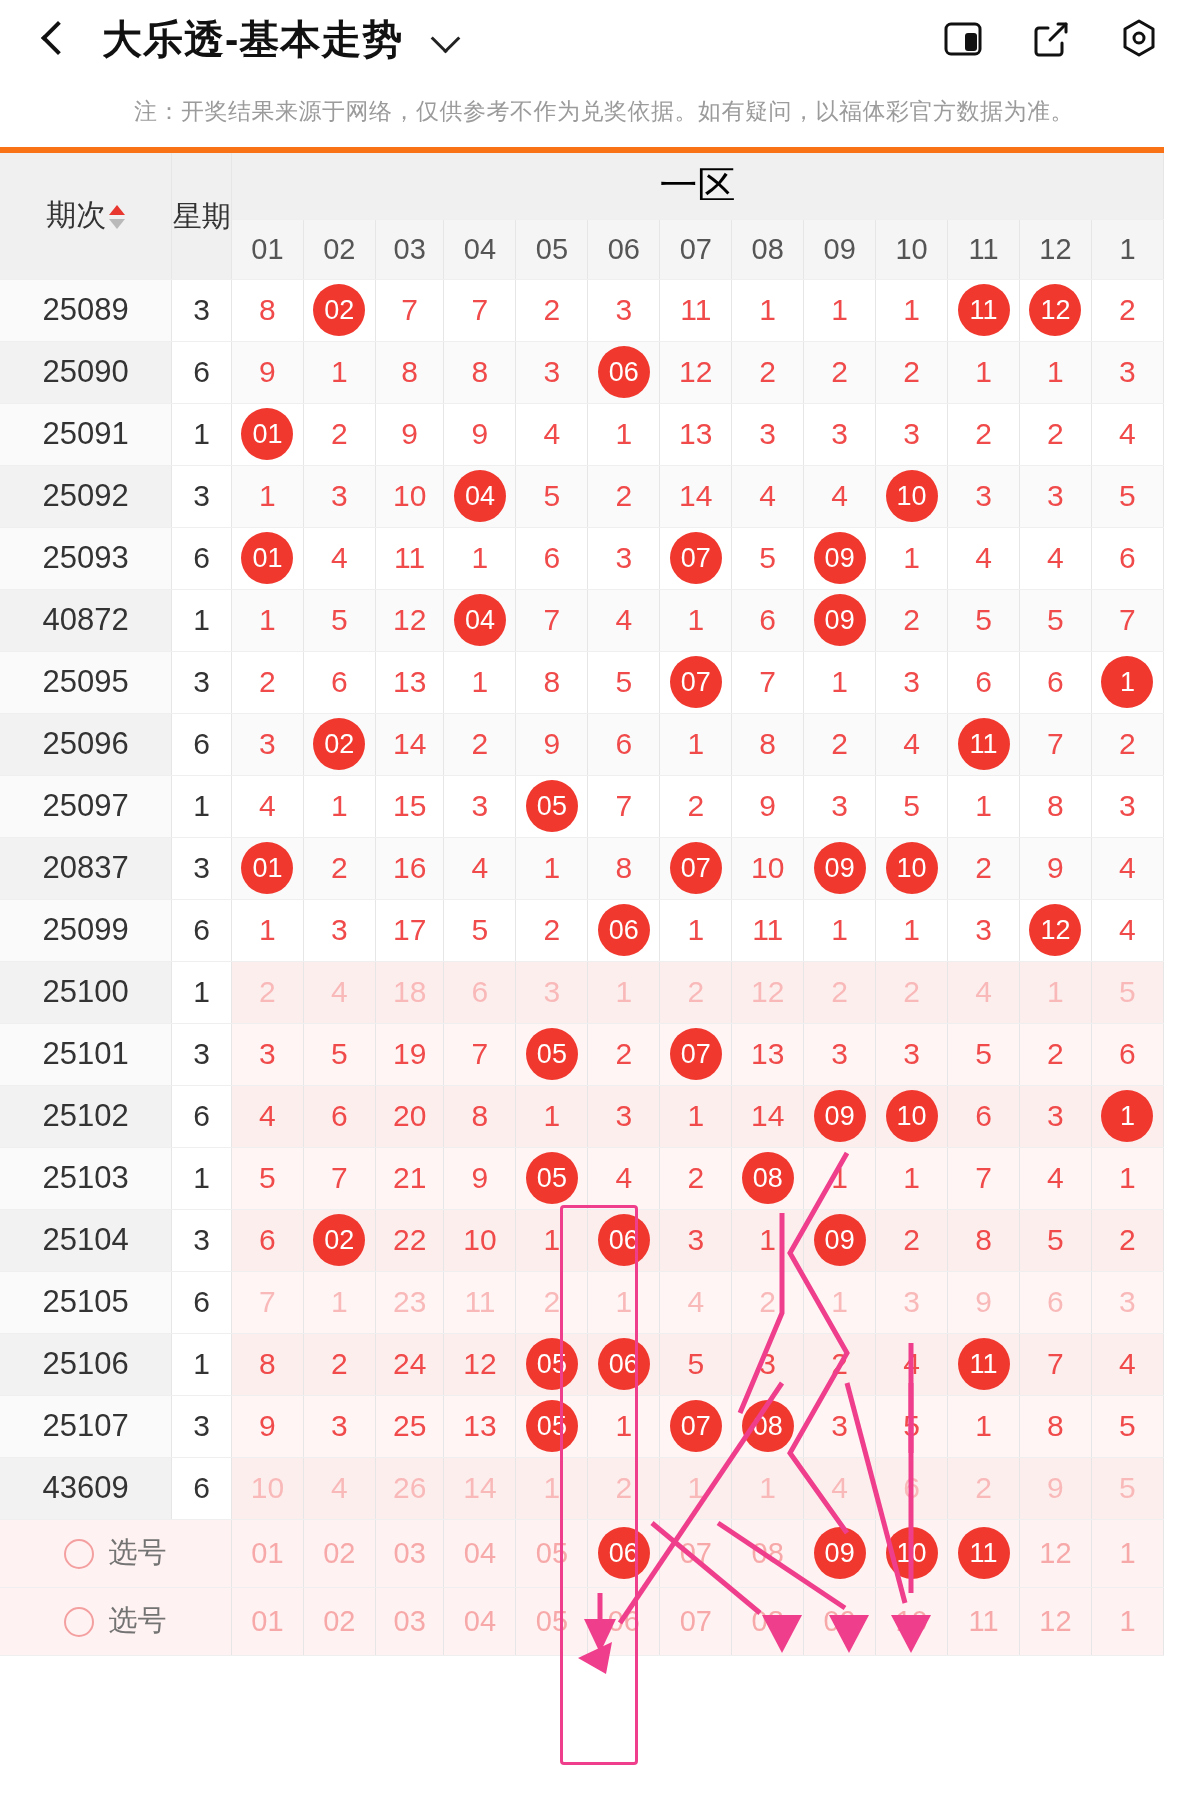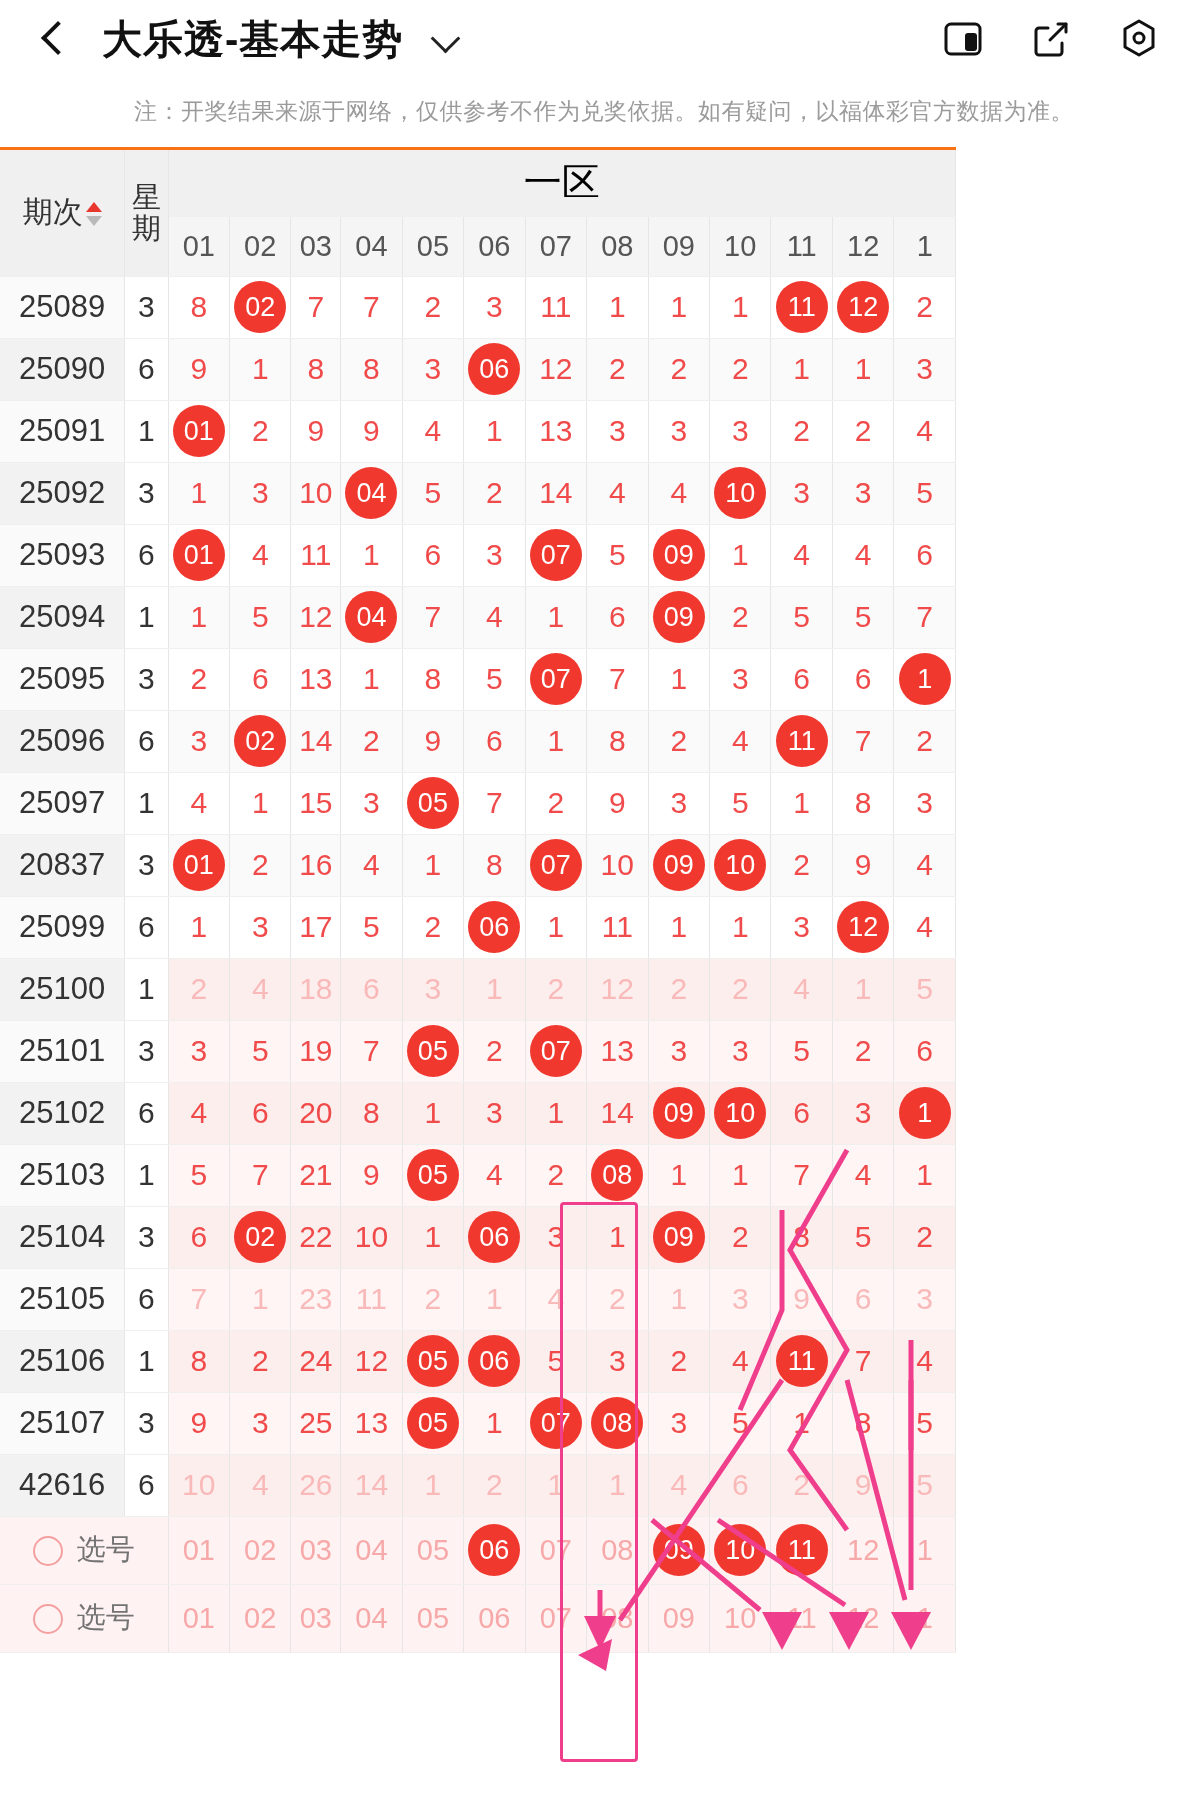--- a/index.html
+++ b/index.html
@@ -71,24 +71,24 @@
     font-size: 23px;
     color: #9b9b9b;
     text-align: center;
     padding: 18px 0 20px 8px;
     letter-spacing: 0.5px;
   }
 
   
   .table-wrap {
     position: relative;
-    width: 956px;
+    width: 1164px;
     height: 1640px;
     overflow: hidden;
-    border-top: 3px solid #f97316;
+    border-top: 6px solid #f97316;
   }
   table.trend {
     border-collapse: collapse;
     table-layout: fixed;
     font-family: "Liberation Sans", sans-serif;
   }
   table.trend td, table.trend th {
     border-right: 1px solid #e6e6e6;
     border-bottom: 1px solid #efefef;
     text-align: center;
@@ -372,21 +372,21 @@
           <td class="num-cell">3</td>
           <td class="num-cell"><span class="ball">07</span></td>
           <td class="num-cell">5</td>
           <td class="num-cell"><span class="ball">09</span></td>
           <td class="num-cell">1</td>
           <td class="num-cell">4</td>
           <td class="num-cell">4</td>
           <td class="num-cell">6</td>
         </tr>
         <tr class="alt">
-          <td class="issue-cell">25094</td>
+          <td class="issue-cell">40872</td>
           <td class="week-cell">1</td>
           <td class="num-cell">1</td>
           <td class="num-cell">5</td>
           <td class="num-cell">12</td>
           <td class="num-cell"><span class="ball">04</span></td>
           <td class="num-cell">7</td>
           <td class="num-cell">4</td>
           <td class="num-cell">1</td>
           <td class="num-cell">6</td>
           <td class="num-cell"><span class="ball">09</span></td>
@@ -610,21 +610,21 @@
           <td class="num-cell">1</td>
           <td class="num-cell"><span class="ball">07</span></td>
           <td class="num-cell"><span class="ball">08</span></td>
           <td class="num-cell">3</td>
           <td class="num-cell">5</td>
           <td class="num-cell">1</td>
           <td class="num-cell">8</td>
           <td class="num-cell">5</td>
         </tr>
         <tr class="alt tinted">
-          <td class="issue-cell">42616</td>
+          <td class="issue-cell">43609</td>
           <td class="week-cell">6</td>
           <td class="num-cell dim">10</td>
           <td class="num-cell dim">4</td>
           <td class="num-cell dim">26</td>
           <td class="num-cell dim">14</td>
           <td class="num-cell dim">1</td>
           <td class="num-cell dim">2</td>
           <td class="num-cell dim">1</td>
           <td class="num-cell dim">1</td>
           <td class="num-cell dim">4</td>

